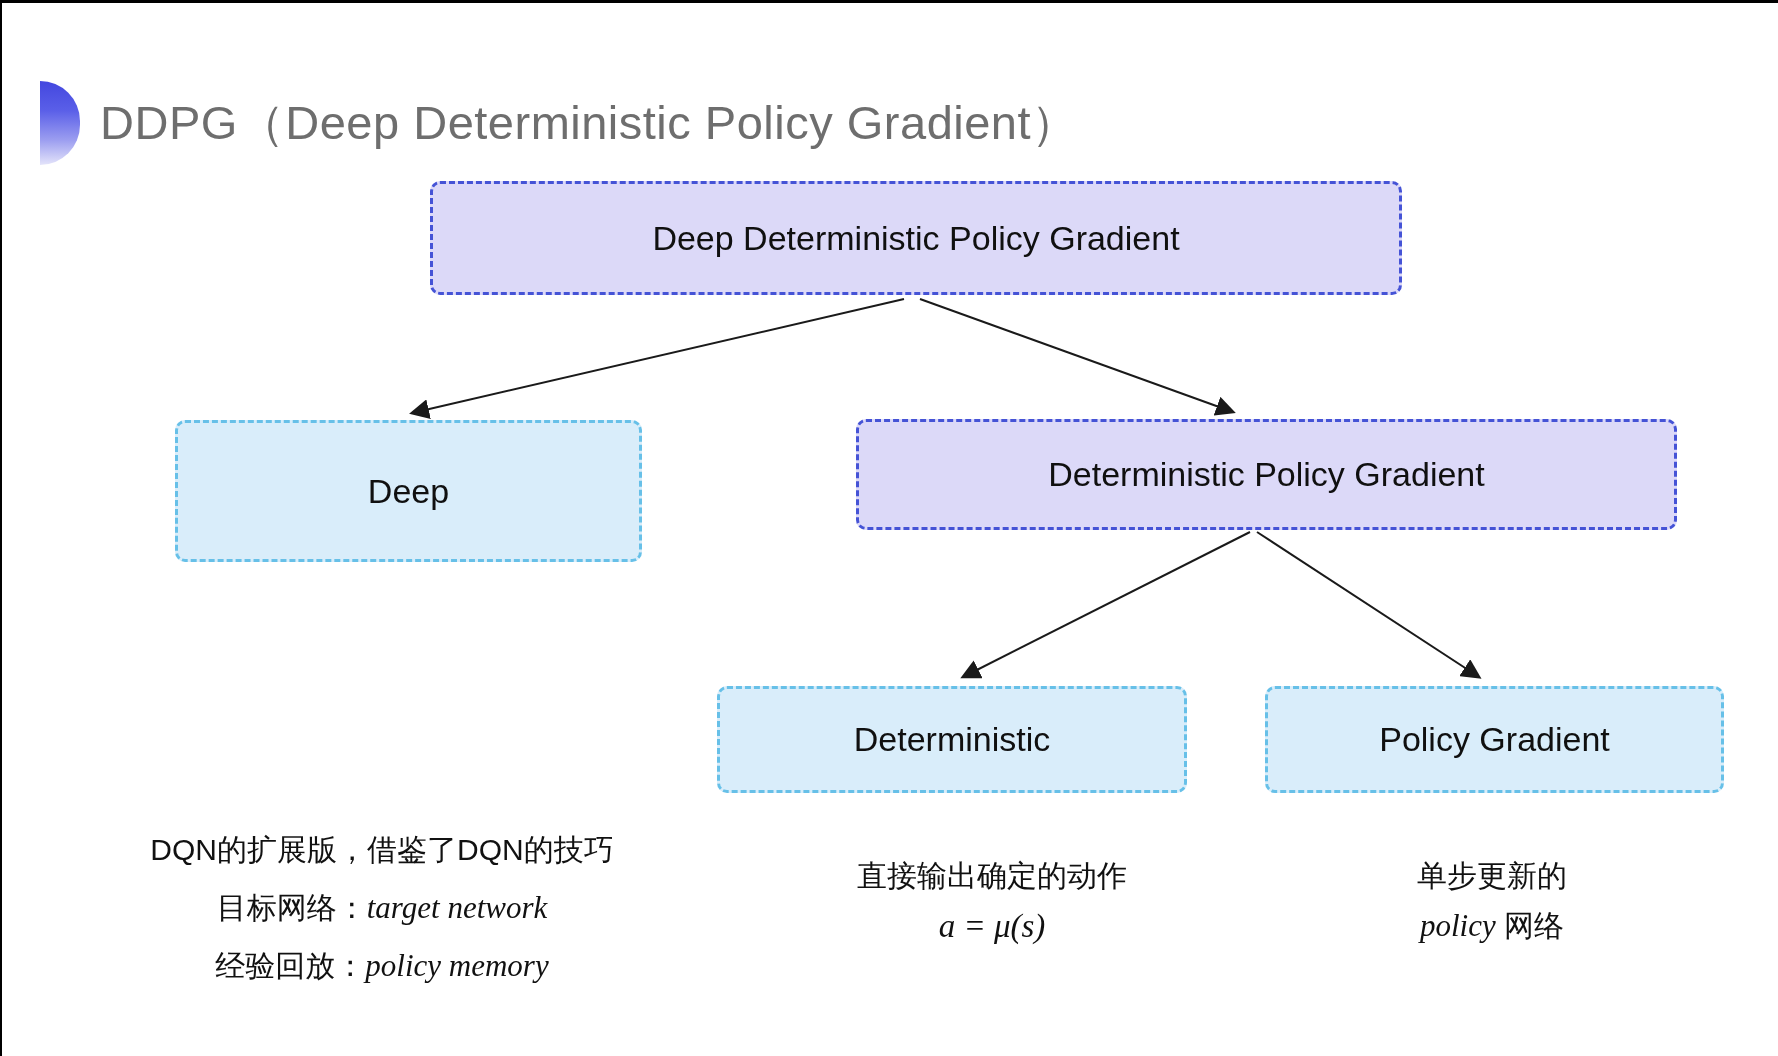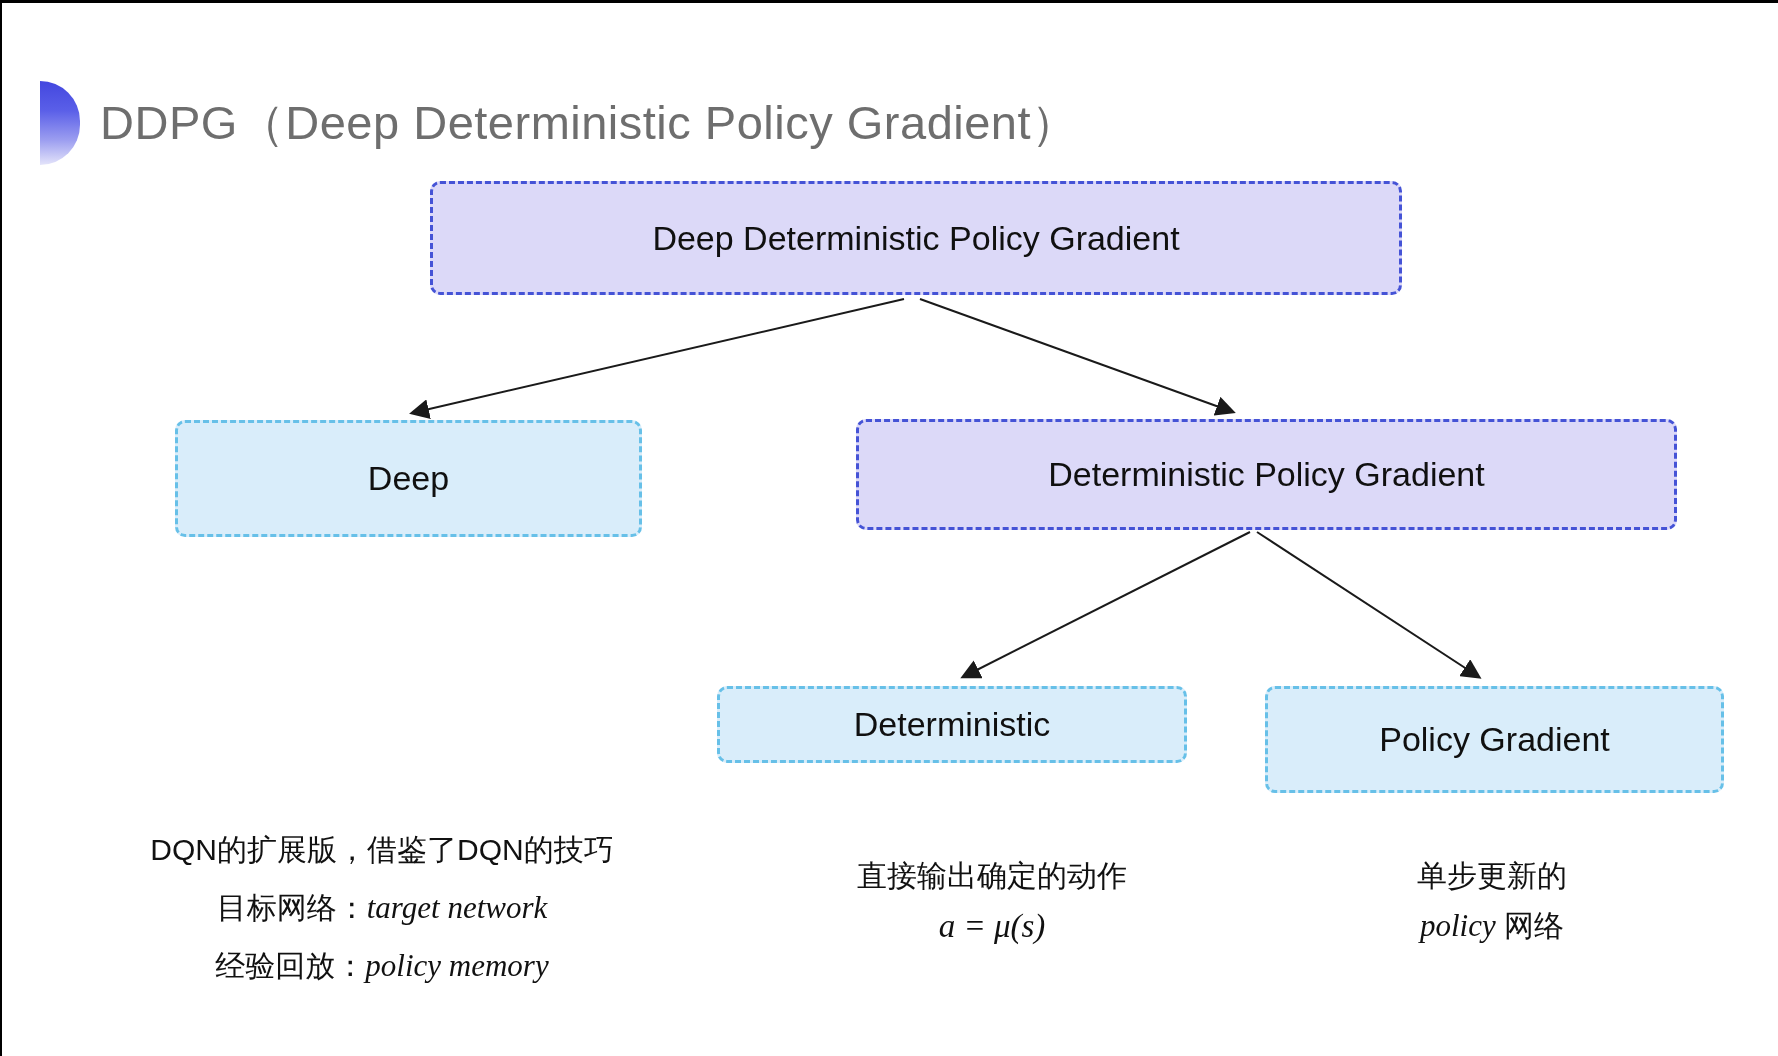--- a/index.html
+++ b/index.html
@@ -54,23 +54,23 @@
   }
   .node.purple {
     background: #dcd9f8;
     border: 3px dashed #4553d6;
   }
   .node.blue {
     background: #d9edfa;
     border: 3px dashed #67c0e8;
   }
   #node-root  { left: 428px;  top: 178px; width: 972px; height: 114px; }
-  #node-deep  { left: 173px;  top: 417px; width: 467px; height: 117px; }
+  #node-deep  { left: 173px;  top: 417px; width: 467px; height: 142px; }
   #node-dpg   { left: 842px;  top: 416px; width: 821px; height: 111px; margin-left: 12px; }
-  #node-det   { left: 715px;  top: 683px; width: 470px; height: 77px; }
+  #node-det   { left: 715px;  top: 683px; width: 470px; height: 107px; }
   #node-pg    { left: 1263px; top: 683px; width: 459px; height: 107px; }
   svg.connectors {
     position: absolute;
     left: 0; top: 0;
     width: 1778px;
     height: 1056px;
     pointer-events: none;
   }
   .note {
     position: absolute;

